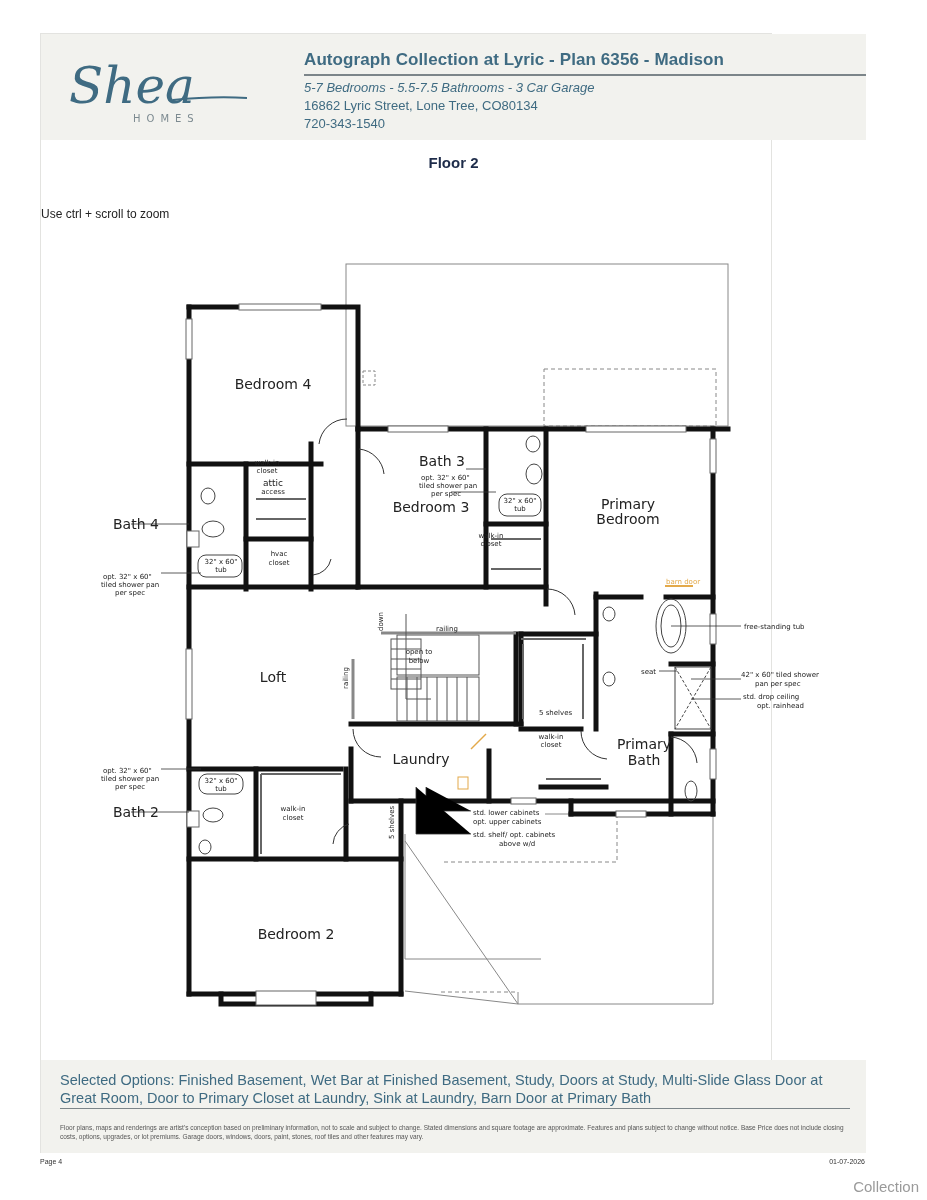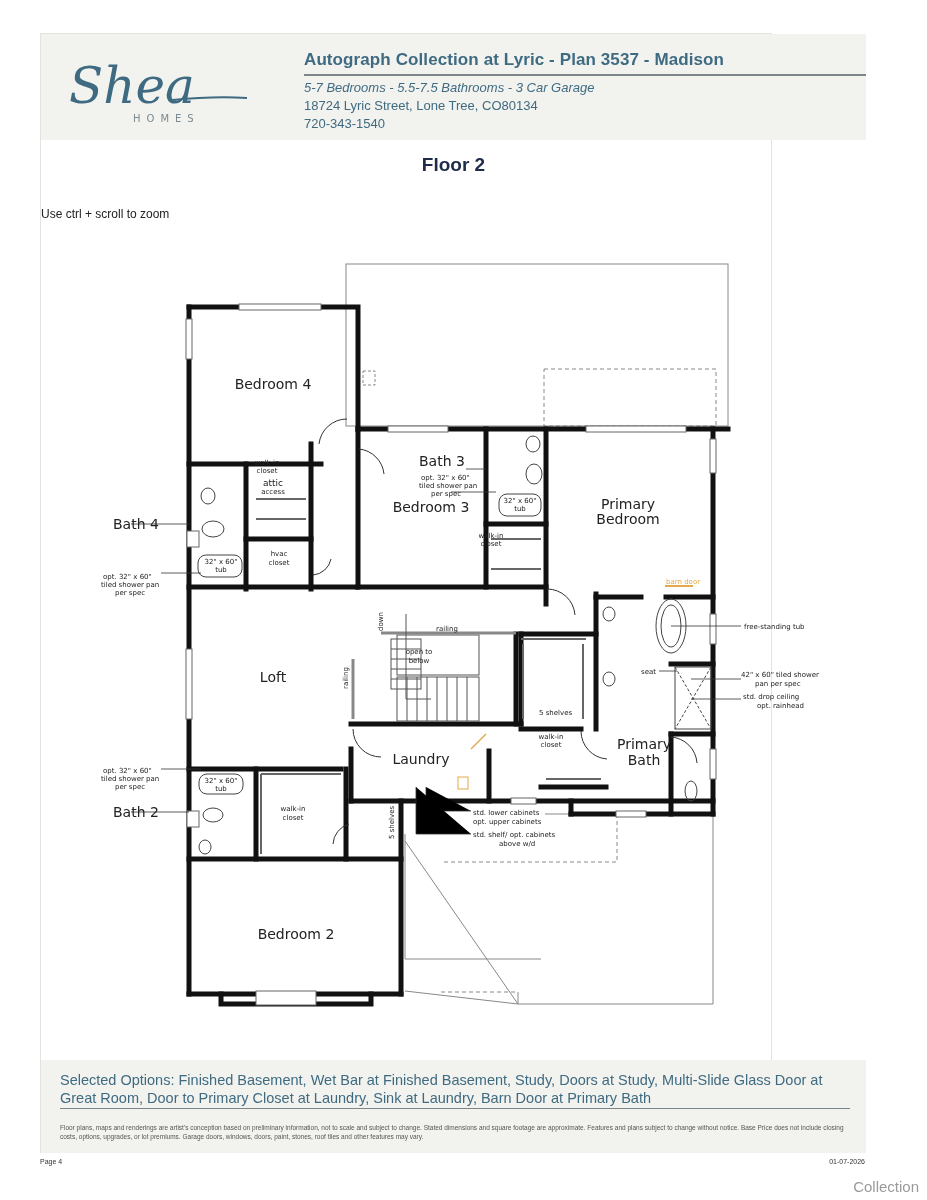--- a/index.html
+++ b/index.html
@@ -9,21 +9,21 @@
   .sheet { position: absolute; left: 40px; top: 33px; width: 732px; height: 1120px; background: #ffffff; border: 1px solid #e3e3e0; }
 
   .header { position: absolute; left: 0; top: 0; width: 825px; height: 106px; background: #f2f2ee; }
   .logo { position: absolute; left: 22px; top: 14px; width: 190px; height: 80px; }
   .logo svg { display: block; }
   .header-title { position: absolute; left: 263px; top: 16px; font-size: 17px; font-weight: bold; color: #3f6b82; letter-spacing: 0.1px; }
   .header-rule { position: absolute; left: 263px; top: 40px; width: 562px; height: 2px; background: #7c8589; }
   .header-line { position: absolute; left: 263px; font-size: 13px; color: #3f6b82; }
   .hl1 { top: 46px; font-style: italic; } .hl2 { top: 64px; } .hl3 { top: 82px; }
 
-  .floor-title { position: absolute; left: 0; width: 825px; top: 120px; text-align: center; font-size: 19px; font-weight: bold; color: #1e2c4a; }
+  .floor-title { position: absolute; left: 0; width: 825px; top: 120px; text-align: center; font-size: 15px; font-weight: bold; color: #1e2c4a; }
   .zoom-hint { position: absolute; left: 0px; top: 173px; font-size: 12px; color: #222; }
 
   .plan { position: absolute; left: 60px; top: 225px; width: 720px; height: 790px; }
 
   .options { position: absolute; left: 0; top: 1026px; width: 825px; height: 93px; background: #f2f2ee; }
   .options-text { position: absolute; left: 19px; top: 11px; width: 790px; font-size: 14.5px; line-height: 18px; color: #3f6b82; }
   .options-rule { position: absolute; left: 19px; top: 48px; width: 790px; height: 1px; background: #7c8589; }
   .disclaimer { position: absolute; left: 19px; top: 63px; width: 790px; font-size: 6.5px; line-height: 9px; color: #555; }
 
   .page-num { position: absolute; left: 40px; top: 1158px; font-size: 7px; color: #333; }
@@ -38,24 +38,24 @@
 <div class="sheet">
 
   <div class="header">
     <div class="logo">
       <svg width="190" height="80" viewBox="0 0 190 80">
         <text x="6" y="55" font-family="DejaVu Serif, serif" font-style="italic" font-size="50" fill="#3f6b82">Shea</text>
         <path d="M110 52 Q150 48 184 50" stroke="#3f6b82" stroke-width="2" fill="none"></path>
         <text x="70" y="74" font-family="DejaVu Sans, sans-serif" font-size="10" letter-spacing="6" fill="#7c8a90">HOMES</text>
       </svg>
     </div>
-    <div class="header-title">Autograph Collection at Lyric - Plan 3537 - Madison</div>
+    <div class="header-title">Autograph Collection at Lyric - Plan 6356 - Madison</div>
     <div class="header-rule"></div>
     <div class="header-line hl1">5-7 Bedrooms - 5.5-7.5 Bathrooms - 3 Car Garage</div>
-    <div class="header-line hl2">18724 Lyric Street, Lone Tree, CO80134</div>
+    <div class="header-line hl2">16862 Lyric Street, Lone Tree, CO80134</div>
     <div class="header-line hl3">720-343-1540</div>
   </div>
 
   <div class="floor-title">Floor 2</div>
   <div class="zoom-hint">Use ctrl + scroll to zoom</div>
 
   <svg class="plan" viewBox="0 0 720 790" width="720" height="790">
     <g fill="none" stroke="#888" stroke-width="1">
 
       <rect x="245" y="5" width="382" height="162"></rect>

